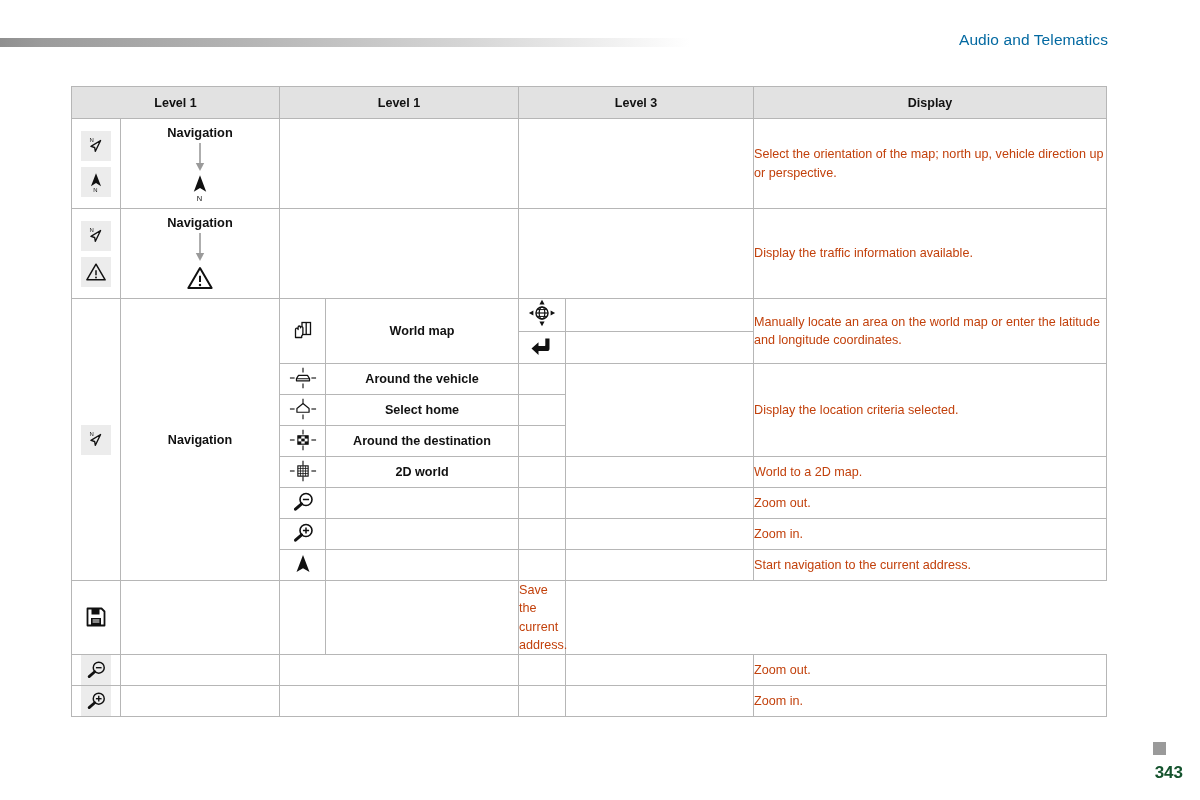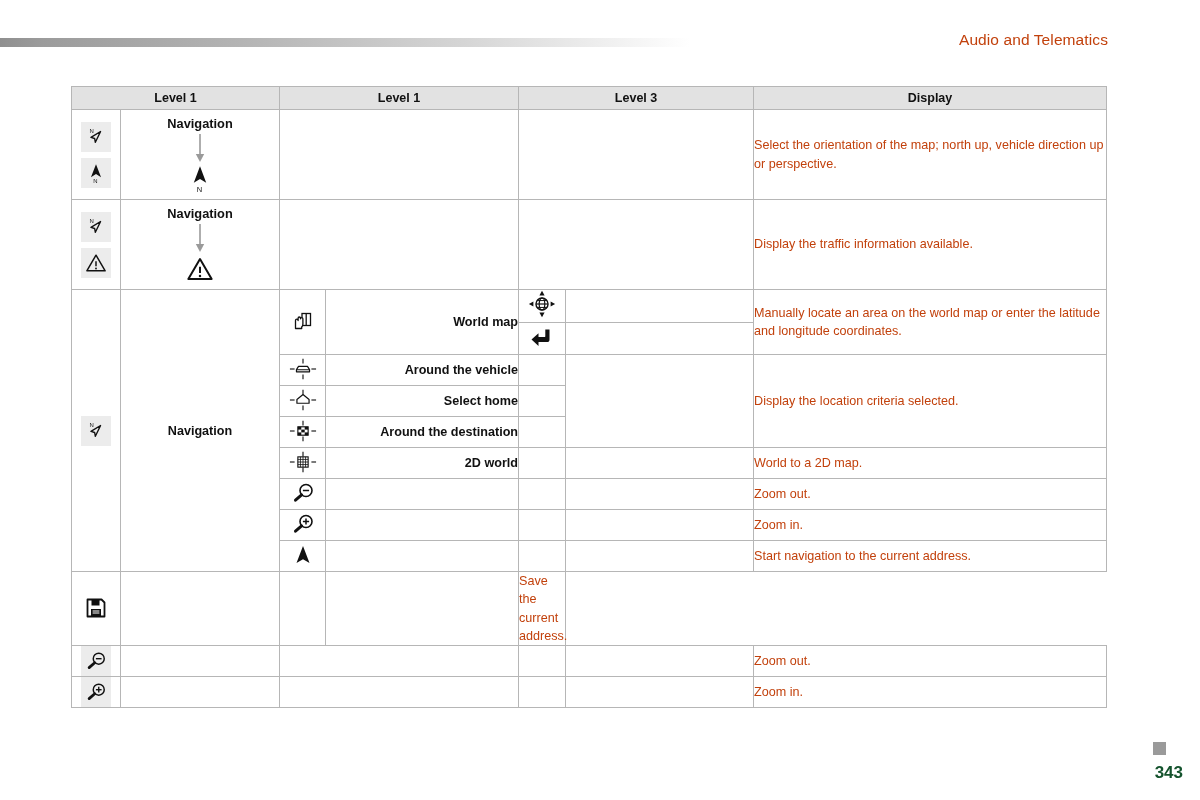--- a/index.html
+++ b/index.html
@@ -12,56 +12,56 @@
     overflow:hidden;
   }
 
   
   #top-gradient{
     position:absolute; left:0; top:38px; width:690px; height:9px;
     background:linear-gradient(to right,#8f8f8f 0%, #9b9b9b 6%, #b4b4b4 35%, #d6d6d6 68%, #f2f2f2 90%, #ffffff 100%);
   }
   #page-header-title{
     position:absolute; right:92px; top:31px;
-    font-size:15.5px; color:#c2410c; letter-spacing:.1px;
+    font-size:15.5px; color:#0369a1; letter-spacing:.1px;
     white-space:nowrap;
   }
 
   
   #spec-table{
     position:absolute; left:71px; top:86px;
     width:1035px;
     border-collapse:collapse;
     table-layout:fixed;
   }
   #spec-table td, #spec-table th{
     border:1px solid #b6b6b6;
     padding:0;
     vertical-align:middle;
     background:#ffffff;
   }
   #spec-table th{
     background:#e2e2e2;
-    height:23px;
+    height:32px;
     font-size:12.5px;
     font-weight:bold;
     color:#111;
     text-align:center;
   }
   td.cmt{
     background:#f1f2f4;
     font-size:12.6px;
     color:#c2410c;
     padding:6px 9px;
     line-height:1.45;
     text-align:left;
   }
   td.lbl{
     font-size:12.6px; font-weight:bold; color:#111;
-    padding-left:10px; text-align:right;
+    padding-left:10px; text-align:center;
   }
   td.icn{ text-align:center; }
   td.l1name{
     text-align:center; font-size:12.6px; font-weight:bold; color:#111;
   }
 
   
   .chip{
     display:inline-flex; align-items:center; justify-content:center;
     width:30px; height:30px; background:#ececec;

